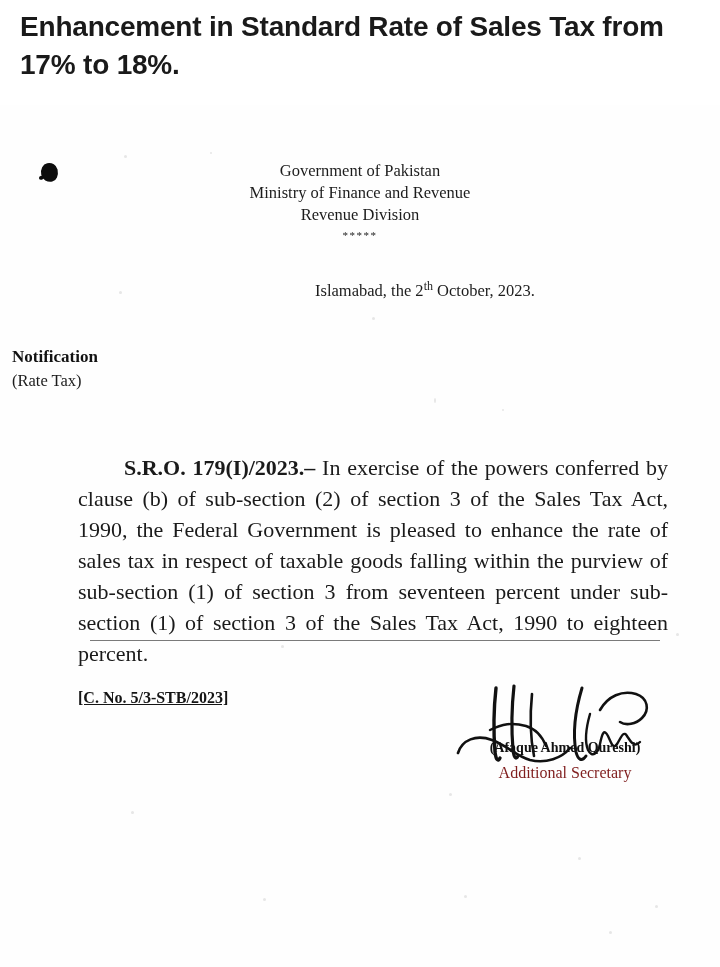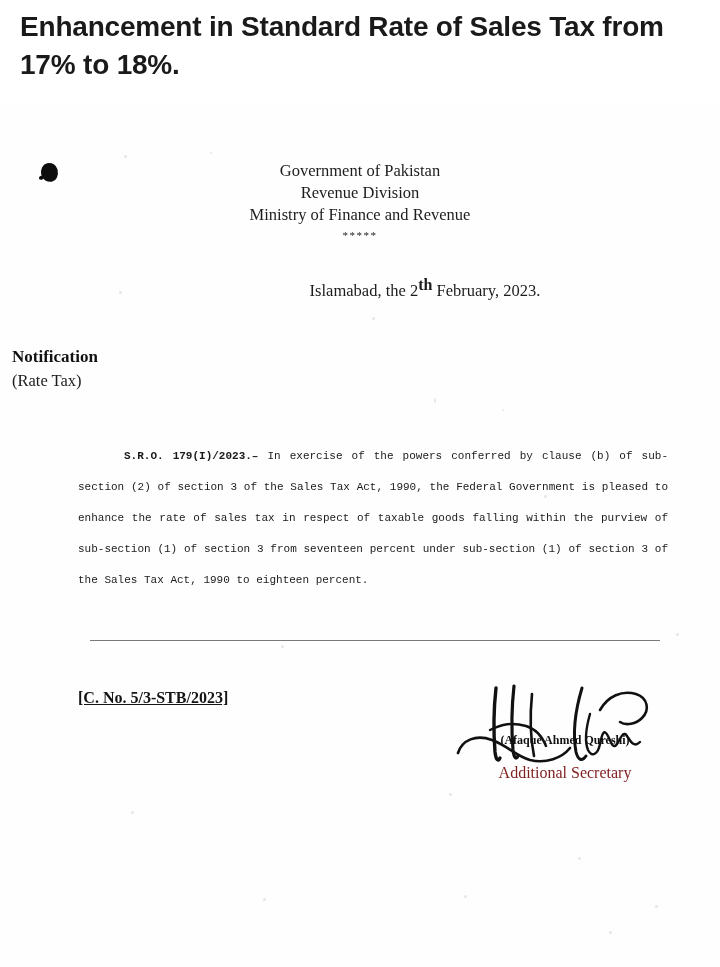--- a/index.html
+++ b/index.html
@@ -102,24 +102,23 @@
     left: 0;
     top: 176px;
     width: 720px;
     text-align: center;
     padding-left: 130px;
     box-sizing: border-box;
     font-size: 16.5px;
     color: #1c1c1c;
   }
   .dateline sup {
-    font-size: 16px;
+    font-size: 12px;
     vertical-align: super;
     line-height: 0;
-    font-weight: bold;
   }
 
   
   .notif-block {
     position: absolute;
     left: 12px;
     top: 240px;
     width: 720px;
     text-align: left;
   }
@@ -134,26 +133,25 @@
     line-height: 24px;
     color: #1c1c1c;
   }
 
   
   .body-para {
     position: absolute;
     left: 78px;
     top: 325px;
     width: 590px;
-    font-size: 11px;
+    font-size: 22px;
     line-height: 31px;
     text-align: justify;
     text-justify: inter-word;
     color: #1a1a1a;
-    font-family: Liberation Mono, monospace;
   }
   .body-para .sro {
     font-weight: bold;
     padding-left: 46px;
   }
 
   
   .divider {
     position: absolute;
     left: 90px;
@@ -185,23 +183,23 @@
     position: absolute;
     left: 10px;
     top: 0px;
     width: 230px;
     height: 90px;
     pointer-events: none;
   }
   .sign-name {
     position: absolute;
     left: 0;
-    top: 53px;
+    top: 60px;
     width: 250px;
-    font-size: 12px;
+    font-size: 14px;
     font-weight: bold;
     color: #111111;
   }
   .sign-title {
     position: absolute;
     left: 0;
     top: 84px;
     width: 250px;
     font-size: 16px;
     color: #7f1d1d;
@@ -231,27 +229,27 @@
     <div class="speck" style="left:263px;  top:793px; width:3px; height:3px;"></div>
     <div class="speck" style="left:464px;  top:790px; width:3px; height:3px;"></div>
     <div class="speck" style="left:655px;  top:800px; width:3px; height:3px;"></div>
     <div class="speck" style="left:609px;  top:826px; width:3px; height:3px;"></div>
   </div>
 
   <div class="ink-blot"></div>
 
   <div class="letterhead">
     <div class="lh-line">Government of Pakistan</div>
+    <div class="lh-line">Ministry of Finance and Revenue</div>
     <div class="lh-line">Revenue Division</div>
-    <div class="lh-line">Ministry of Finance and Revenue</div>
     <div class="lh-stars">*****</div>
   </div>
 
   <div class="dateline">
-    <span>Islamabad, the 2</span><sup>th</sup><span> February, 2023.</span>
+    <span>Islamabad, the 2</span><sup>th</sup><span> October, 2023.</span>
   </div>
 
   <div class="notif-block">
     <div class="notif-title">Notification</div>
     <div class="notif-sub">(Rate Tax)</div>
   </div>
 
   <p class="body-para">
     <span class="sro">S.R.O. 179(I)/2023.–</span><span> In exercise of the powers conferred by clause (b) of sub-section (2) of section 3 of the Sales Tax Act, 1990, the Federal Government is pleased to enhance the rate of sales tax in respect of taxable goods falling within the purview of sub-section (1) of section 3 from seventeen percent under sub-section (1) of section 3 of the Sales Tax Act, 1990 to eighteen percent.</span>
   </p>

